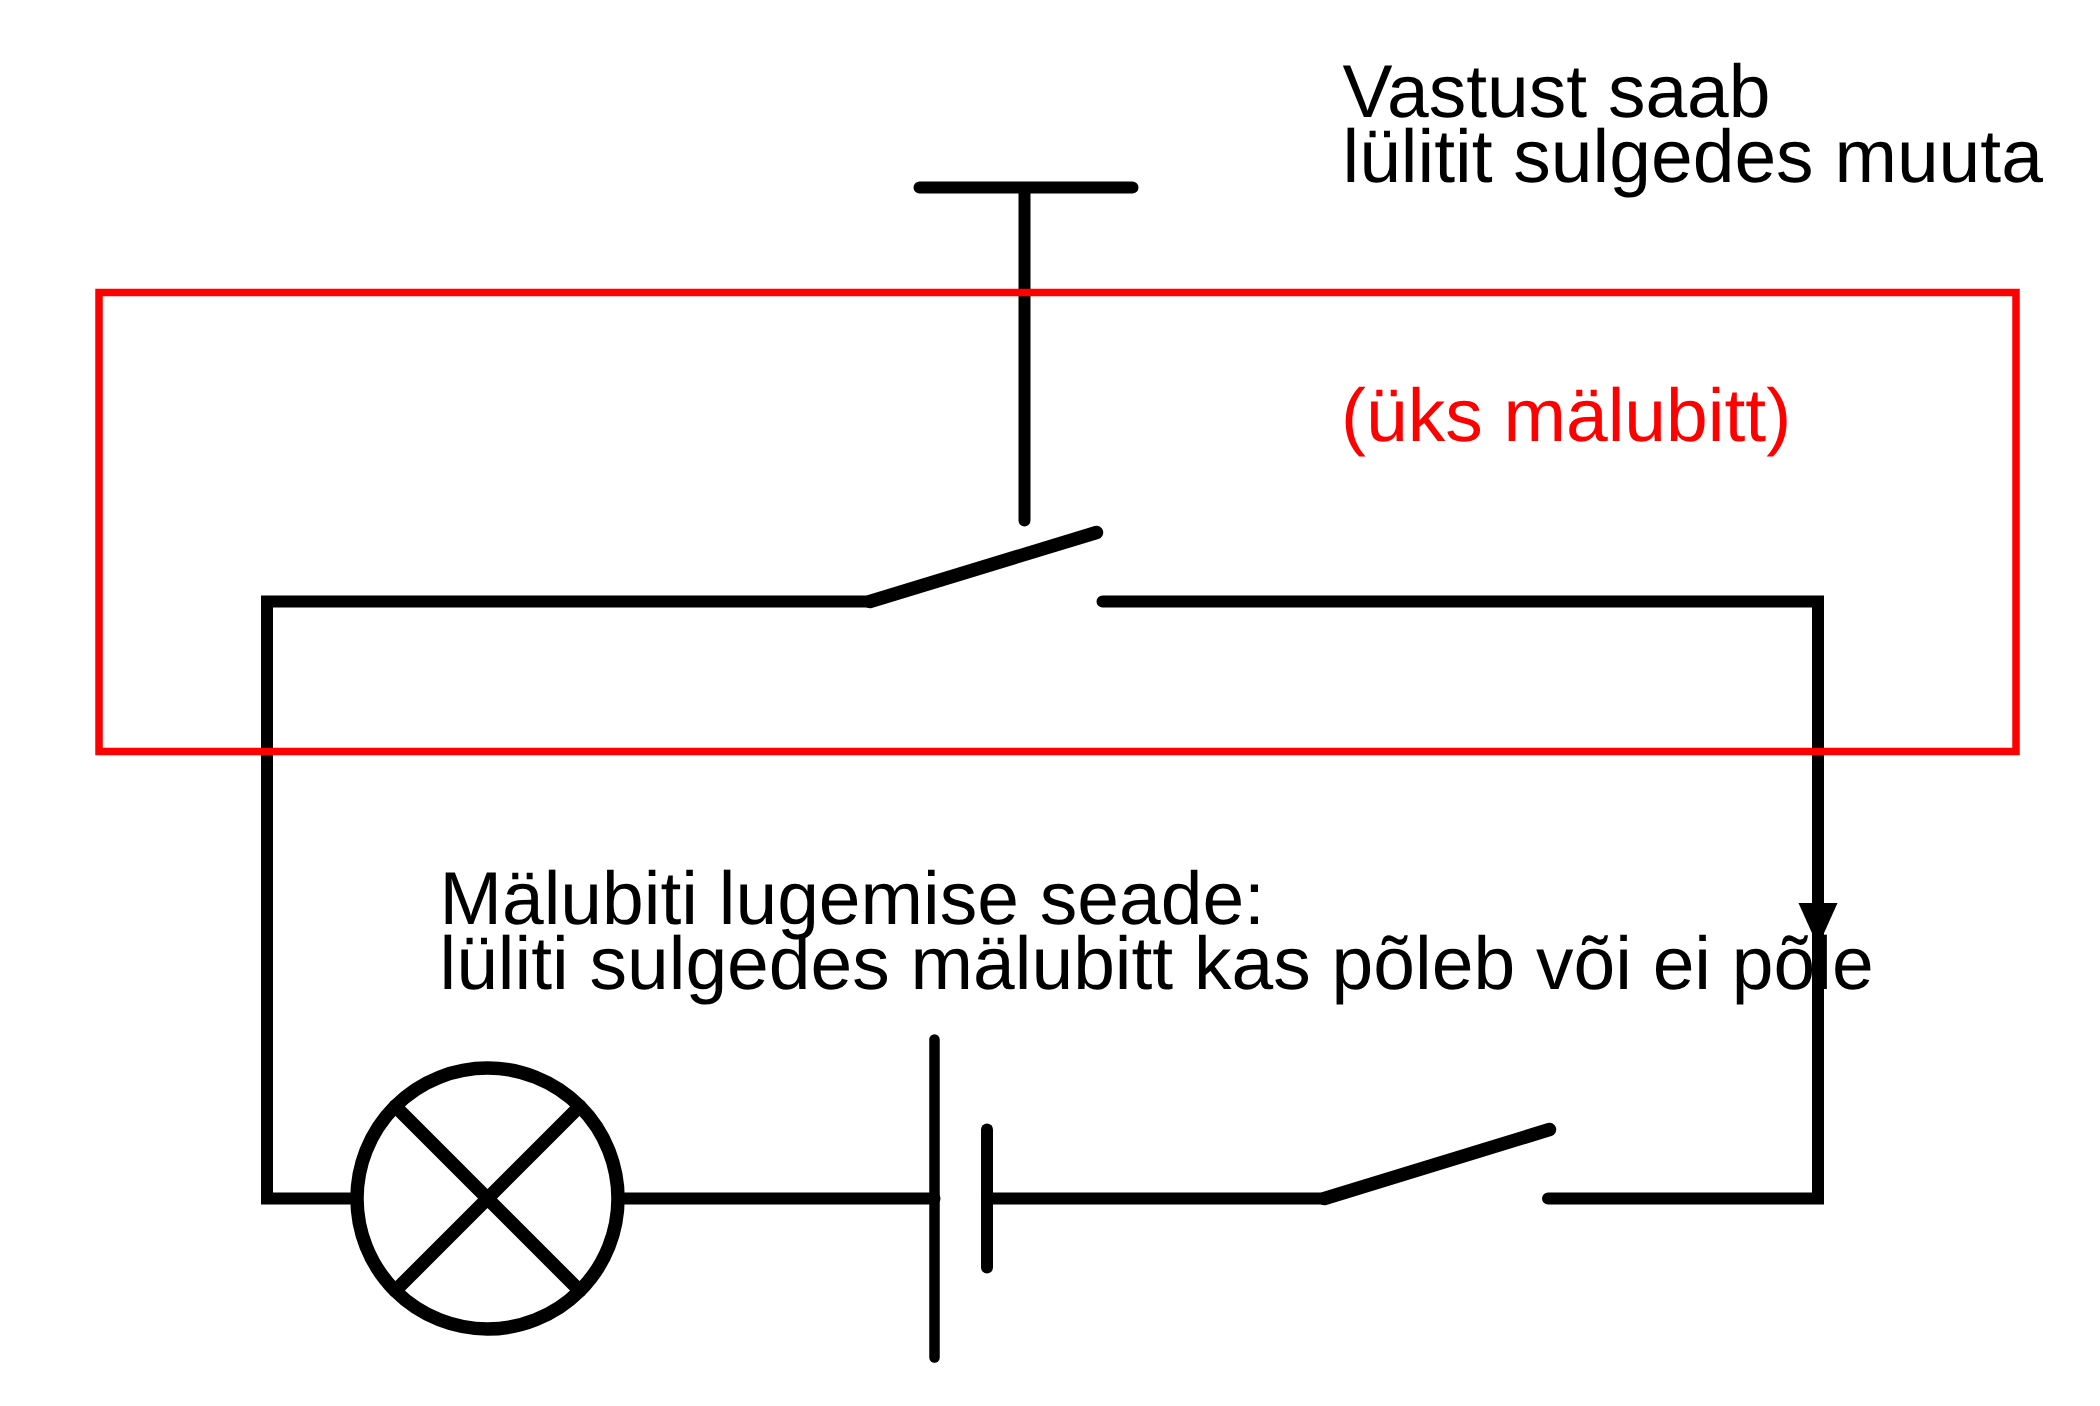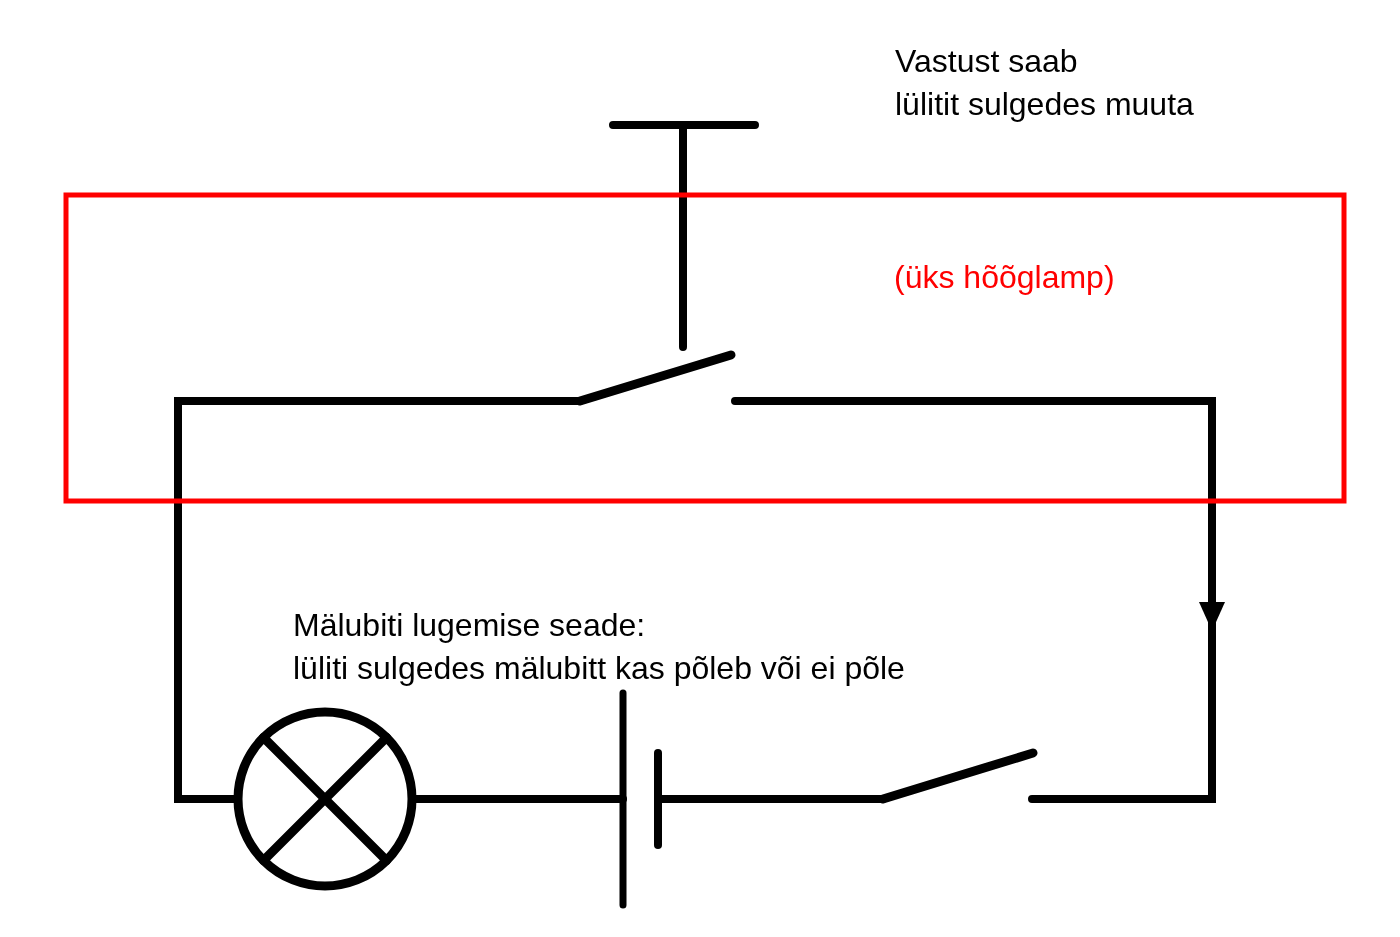--- a/index.html
+++ b/index.html
@@ -11,21 +11,21 @@
     font-family:"Liberation Sans", sans-serif;
   }
   .diagram-svg { position:absolute; left:0; top:0; }
   .wire   { stroke:var(--line); fill:none; stroke-width:8; stroke-linecap:round; }
   .thick  { stroke-width:9; }
   .plate-long  { stroke:var(--line); fill:none; stroke-width:7; stroke-linecap:round; }
   .plate-short { stroke:var(--line); fill:none; stroke-width:8; stroke-linecap:round; }
   .arrowhead { fill:var(--line); stroke:none; }
   .highlight-rect { stroke:var(--highlight); fill:none; stroke-width:5; }
   .note {
-    position:absolute; font-size:32px; line-height:43px; white-space:nowrap;
+    position:absolute; font-size:50px; line-height:43px; white-space:nowrap;
     color:var(--line); letter-spacing:0;
   }
   .note-red { color:var(--highlight); }
   .note span { display:block; }
 </style>
 </head>
 <body>
 
 <svg class="diagram-svg" width="1400" height="937" viewBox="0 0 1400 937">
 
@@ -53,19 +53,19 @@
 
   <rect class="highlight-rect" x="66" y="195" width="1278" height="306"></rect>
 </svg>
 
 <div class="note" style="left:895px; top:40px;">
   <span>Vastust saab</span>
   <span>lülitit sulgedes muuta</span>
 </div>
 
 <div class="note note-red" style="left:894px; top:256px;">
-  <span>(üks hõõglamp)</span>
+  <span>(üks mälubitt)</span>
 </div>
 
-<div class="note" style="left:293px; top:604px;">
+<div class="note" style="left:293px; top:578px;">
   <span>Mälubiti lugemise seade:</span>
   <span>lüliti sulgedes mälubitt kas põleb või ei põle</span>
 </div>
 
 </body></html>

